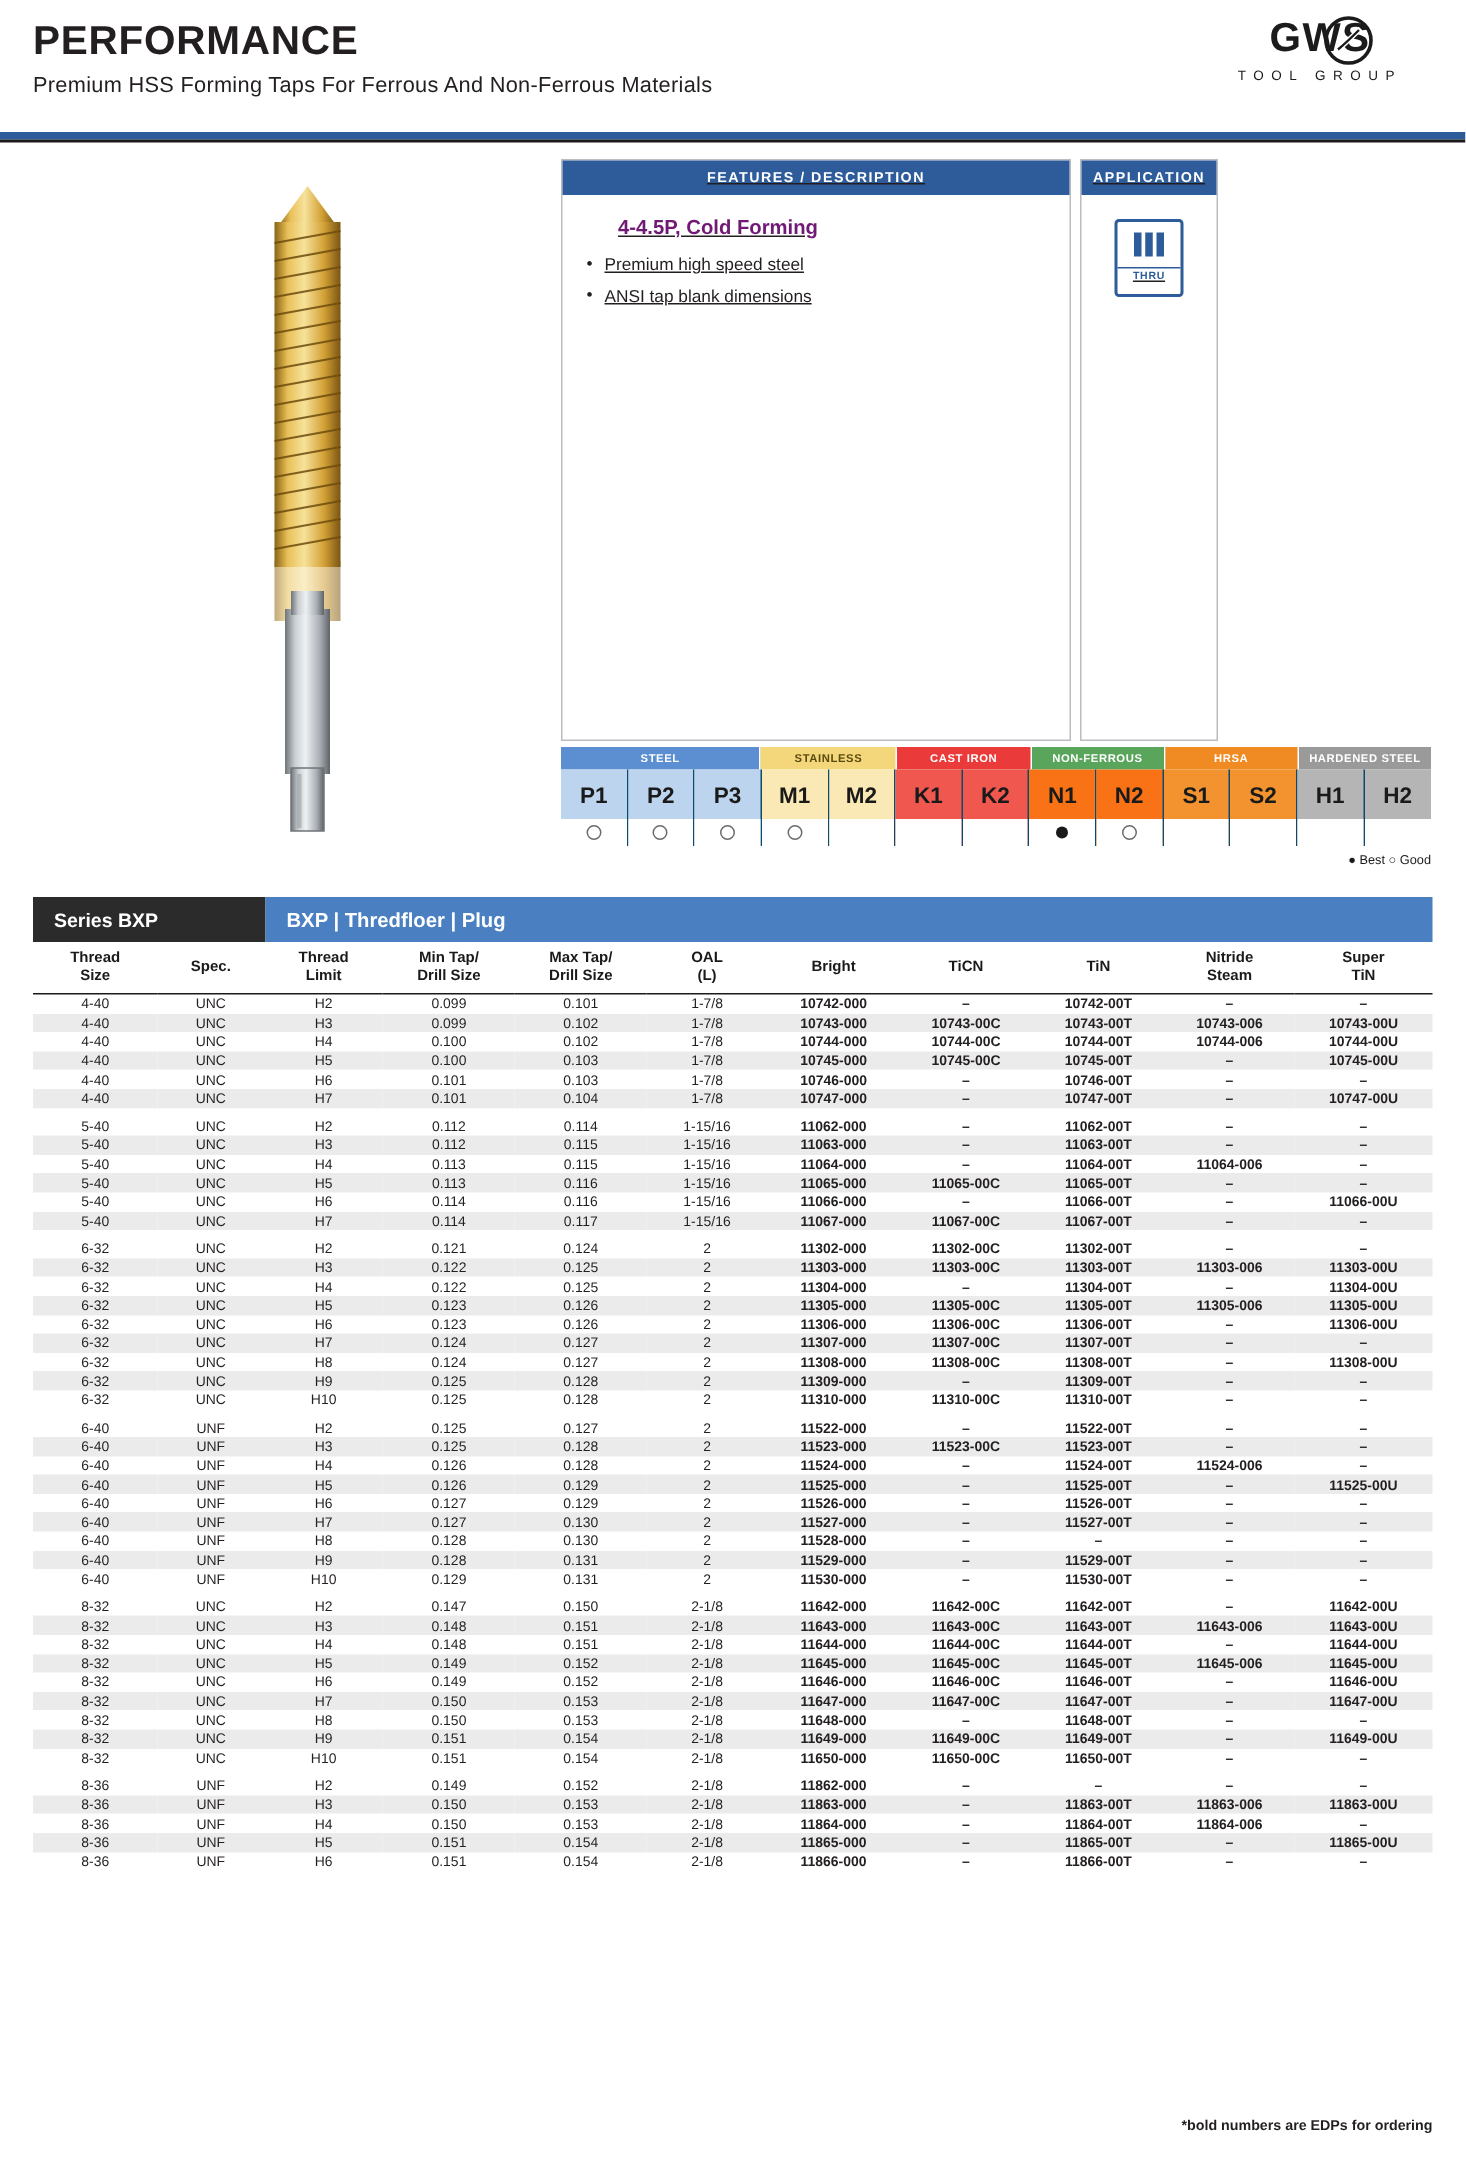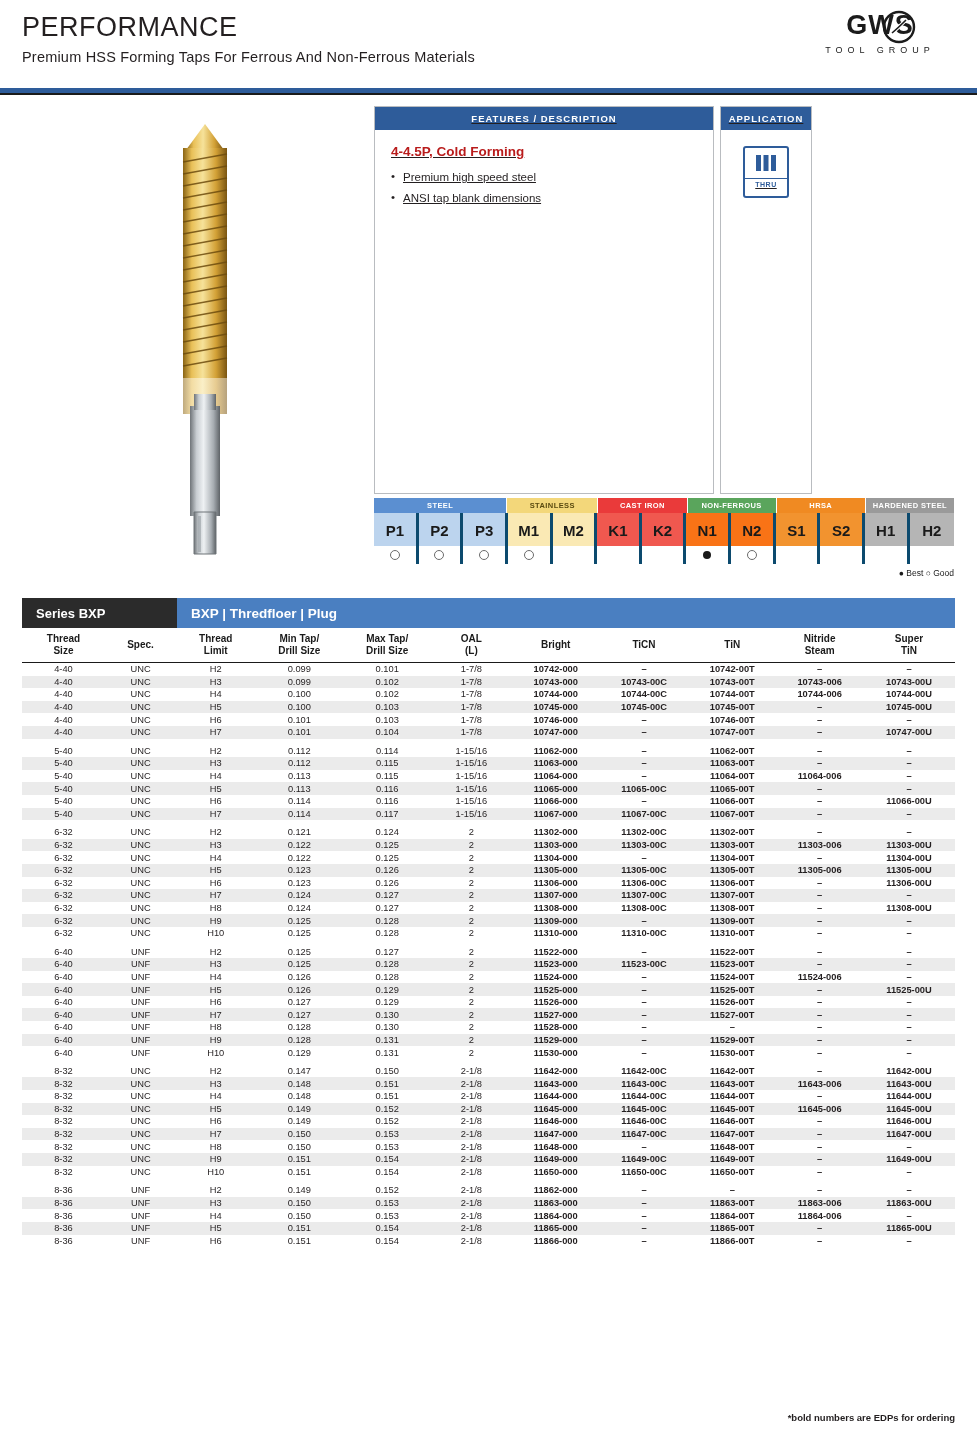--- a/index.html
+++ b/index.html
@@ -6,42 +6,42 @@
   body{
     width:977px;height:1442px;background:#ffffff;
     font-family:"Liberation Sans", sans-serif;
     color:#231f20;
     -webkit-font-smoothing:antialiased;
   }
   .page{position:relative;width:977px;height:1442px;overflow:hidden;}
 
   
   .header{position:relative;height:86px;padding:12px 18px 0 22px;box-sizing:border-box;}
-  .brandline{font-size:27px;font-weight:normal;letter-spacing:.5px;color:#231f20;font-family:"Liberation Sans",sans-serif;}
+  .brandline{font-size:27px;font-weight:bold;letter-spacing:.5px;color:#231f20;font-family:"Liberation Sans",sans-serif;}
   .subline{font-size:14.5px;color:#231f20;margin-top:6px;letter-spacing:.2px;}
   .logo{position:absolute;right:22px;top:12px;text-align:center;width:150px;}
   .logo-main{font-size:27px;font-weight:bold;letter-spacing:1px;color:#1b1b1b;line-height:1;position:relative;display:inline-block;}
   .logo-sub{font-size:9px;letter-spacing:5px;color:#1b1b1b;margin-top:6px;}
   .logo-swirl{position:absolute;right:-2px;top:-2px;}
   .rule{position:absolute;left:0;top:88px;width:977px;height:5px;background:#2e5c9a;}
   .rule2{position:absolute;left:0;top:93px;width:977px;height:2px;background:#1a1a1a;}
 
   
   .upper{position:absolute;top:100px;left:0;width:977px;height:480px;}
   .product-img{position:absolute;left:22px;top:6px;width:330px;height:470px;}
 
   .panels{position:absolute;left:374px;top:6px;width:516px;text-decoration:underline;}
   .panel-row{display:flex;gap:6px;}
   .panel{border:1px solid #b9bcc0;background:#fff;box-sizing:border-box;}
   .panel-head{background:#2e5c9a;color:#fff;font-size:9.5px;font-weight:bold;letter-spacing:1px;text-align:center;padding:6px 0;}
   .p-features{width:340px;height:388px;}
   .p-app{width:92px;height:388px;}
   .p-feat{width:136px;height:388px;}
   .feat-body{padding:14px 14px 0 16px;}
-  .feat-title{font-size:13.5px;font-weight:bold;color:#b91c1c;margin-bottom:10px;}
+  .feat-title{font-size:13.5px;font-weight:bold;color:#701a75;margin-bottom:10px;margin-left:21px;}
   .feat-list{list-style:none;margin:0;padding:0;font-size:11.5px;line-height:1.45;color:#231f20;}
   .feat-list li{position:relative;padding-left:12px;margin-bottom:4px;}
   .feat-list li:before{content:"\2022";position:absolute;left:0;top:-1px;color:#231f20;}
 
   .app-body{display:flex;justify-content:center;padding-top:16px;}
   .thru-badge{width:46px;height:52px;border:2px solid #2e5c9a;border-radius:3px;display:flex;flex-direction:column;align-items:center;justify-content:flex-start;padding-top:5px;box-sizing:border-box;}
   .thru-label{font-size:7px;font-weight:bold;color:#2e5c9a;letter-spacing:.5px;margin-top:3px;border-top:1px solid #2e5c9a;width:100%;text-align:center;padding-top:2px;}
 
   .coat-grid{display:flex;flex-wrap:wrap;gap:7px;padding:14px 0 0 13px;}
   .coat{width:50px;height:50px;border-radius:3px;display:flex;align-items:center;justify-content:center;text-align:center;font-size:11px;font-weight:bold;line-height:1.05;color:#fff;}
@@ -56,21 +56,21 @@
   .mat-head{display:flex;}
   .mat-head div{font-size:7.5px;font-weight:bold;color:#fff;text-align:center;padding:3px 0;letter-spacing:.4px;border-right:1px solid #fff;}
   .mh-steel{width:138px;background:#5b8fd1;}
   .mh-stain{width:94px;background:#f3d77a;color:#5a4a10 !important;}
   .mh-cast{width:92px;background:#ea3a3a;}
   .mh-non{width:92px;background:#5aa55c;}
   .mh-hrsa{width:92px;background:#f08a22;}
   .mh-hard{width:92px;background:#9a9a9a;border-right:none !important;}
 
   .mat-cells{display:flex;}
-  .mcell{width:46px;border-right:3px solid #0c4a6e;text-align:center;box-sizing:border-box;}
+  .mcell{width:46px;border-right:1px solid #0c4a6e;text-align:center;box-sizing:border-box;}
   .mcell:last-child{border-right:none;}
   .mcell .lbl{font-size:15px;font-weight:bold;padding:9px 0 7px;color:#1a1a1a;}
   .mcell .dot{height:18px;display:flex;align-items:center;justify-content:center;background:#fff;}
   .dot-o{width:8px;height:8px;border:1px solid #6b6b6b;border-radius:50%;}
   .dot-f{width:8px;height:8px;background:#1a1a1a;border-radius:50%;}
   .bg-p{background:#bcd4ee;}
   .bg-m{background:#fae9b4;}
   .bg-k{background:#f0584f;}
   .bg-n{background:#f97316;}
   .bg-s{background:#f2932f;}

